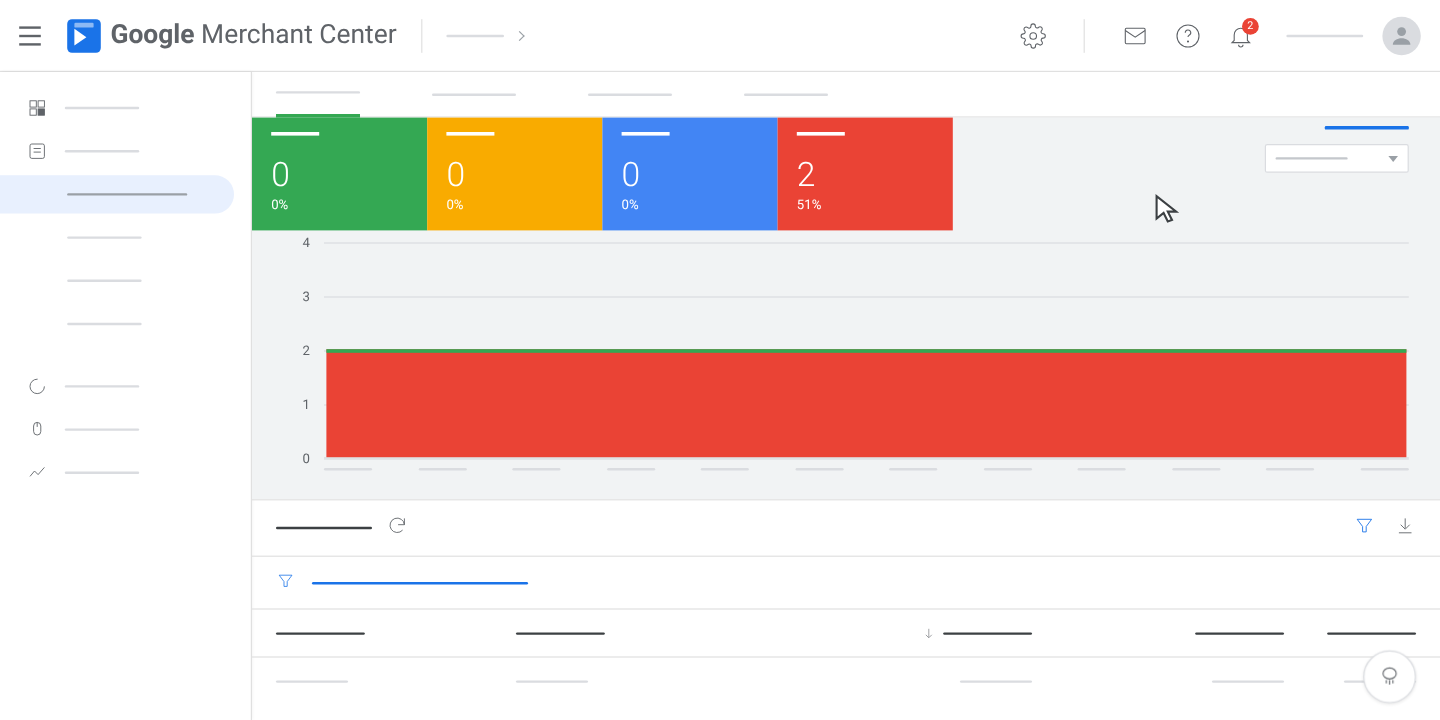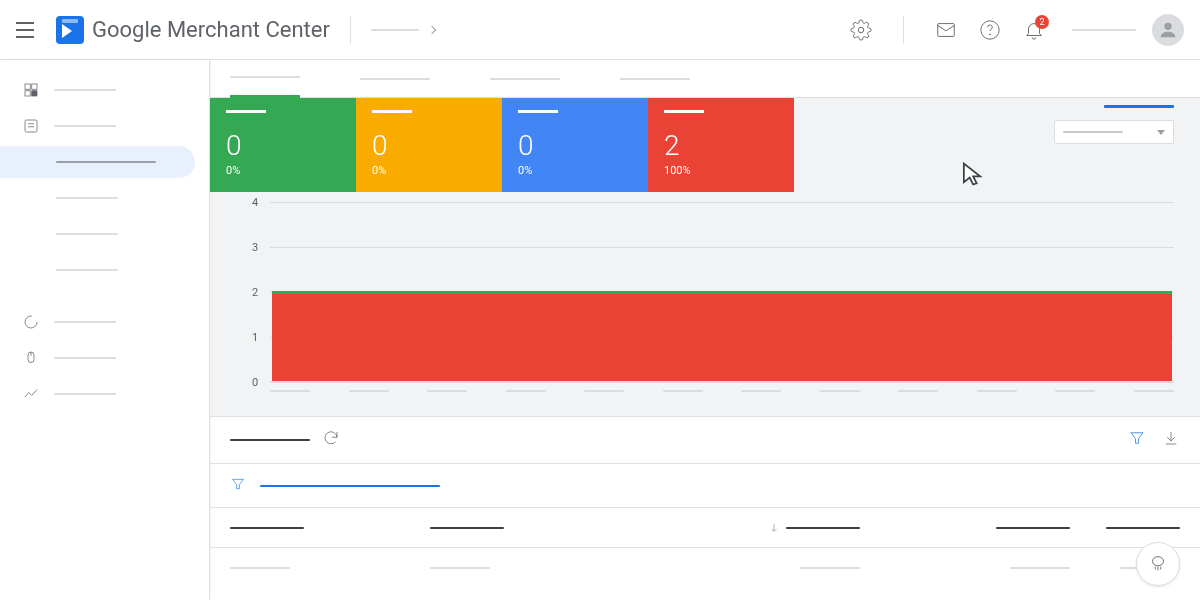--- a/index.html
+++ b/index.html
@@ -4,21 +4,21 @@
 <style>
 * { box-sizing: border-box; margin: 0; padding: 0; }
 body { font-family: Roboto, Arial, sans-serif; background: #fff; width: 1200px; height: 600px; overflow: hidden; position: relative; }
 .header { height: 60px; display: flex; align-items: center; padding: 0 16px; border-bottom: 1px solid #e0e0e0; }
 .hamburger { width: 24px; height: 24px; display: flex; flex-direction: column; justify-content: center; gap: 5px; cursor: pointer; margin-right: 16px; }
 .hamburger span { height: 2px; background: #5f6368; width: 18px; }
 .logo-icon { width: 28px; height: 28px; background: #1a73e8; border-radius: 4px; margin-right: 8px; position: relative; }
 .logo-icon::before { content: ''; position: absolute; width: 0; height: 0; border-left: 10px solid #fff; border-top: 7px solid transparent; border-bottom: 7px solid transparent; left: 6px; top: 8px; }
 .logo-icon::after { content: ''; position: absolute; width: 16px; height: 4px; background: rgba(255,255,255,0.5); top: 3px; left: 6px; border-radius: 1px; }
 .app-name { font-size: 22px; color: #5f6368; font-weight: 400; }
-.app-name b { font-weight: 400; }
+.app-name b { font-weight: 700; }
 .vdiv { width: 1px; height: 28px; background: #e0e0e0; margin: 0 20px; }
 .bc-line { height: 2px; width: 48px; background: #dadce0; border-radius: 1px; }
 .chevron { width: 6px; height: 6px; border-top: 1.5px solid #9aa0a6; border-right: 1.5px solid #9aa0a6; transform: rotate(45deg); margin: 0 10px; }
 .spacer { flex: 1; }
 .icon-btn { width: 24px; height: 24px; margin: 0 10px; display: flex; align-items: center; justify-content: center; color: #5f6368; cursor: pointer; position: relative; }
 .icon-btn svg { width: 22px; height: 22px; stroke: #5f6368; fill: none; }
 .badge { position: absolute; top: -3px; right: -3px; width: 14px; height: 14px; background: #ea4335; border-radius: 50%; color: #fff; font-size: 9px; display: flex; align-items: center; justify-content: center; }
 .hdr-line { height: 2px; width: 64px; background: #dadce0; border-radius: 1px; margin-left: 16px; }
 .avatar { width: 32px; height: 32px; border-radius: 50%; background: #dadce0; margin-left: 16px; display: flex; align-items: center; justify-content: center; }
 .avatar svg { width: 22px; height: 22px; fill: #9aa0a6; }
@@ -213,21 +213,21 @@
           <div class="card-pct">0%</div>
         </div>
         <div class="card c-blue">
           <div class="card-line"></div>
           <div class="card-value">0</div>
           <div class="card-pct">0%</div>
         </div>
         <div class="card c-red">
           <div class="card-line"></div>
           <div class="card-value">2</div>
-          <div class="card-pct">100%</div>
+          <div class="card-pct">51%</div>
         </div>
       </div>
 
       <div class="controls">
         <div class="ctl-line"></div>
         <div class="ctl-select">
           <div class="ln"></div>
             <div class="arr"></div>
         </div>
       </div>

